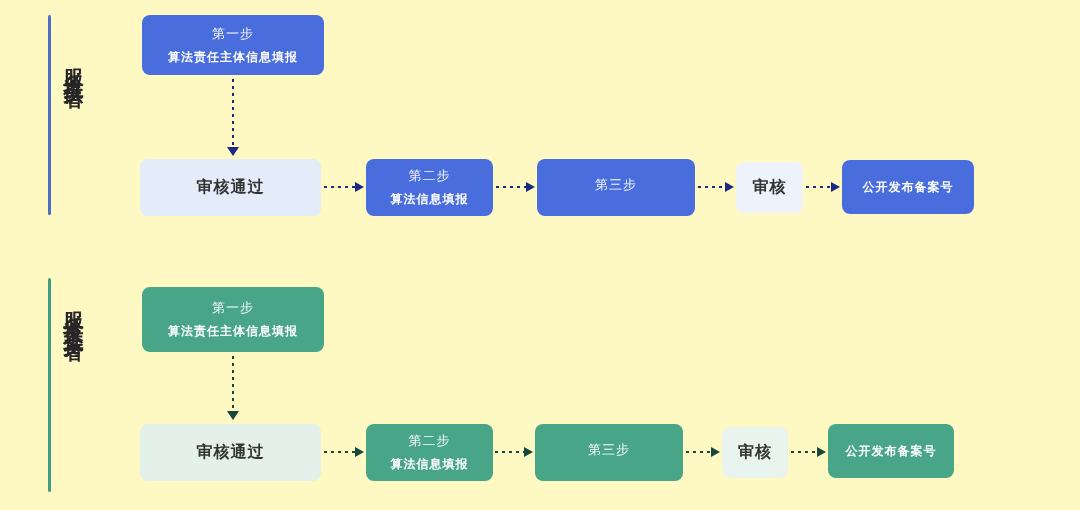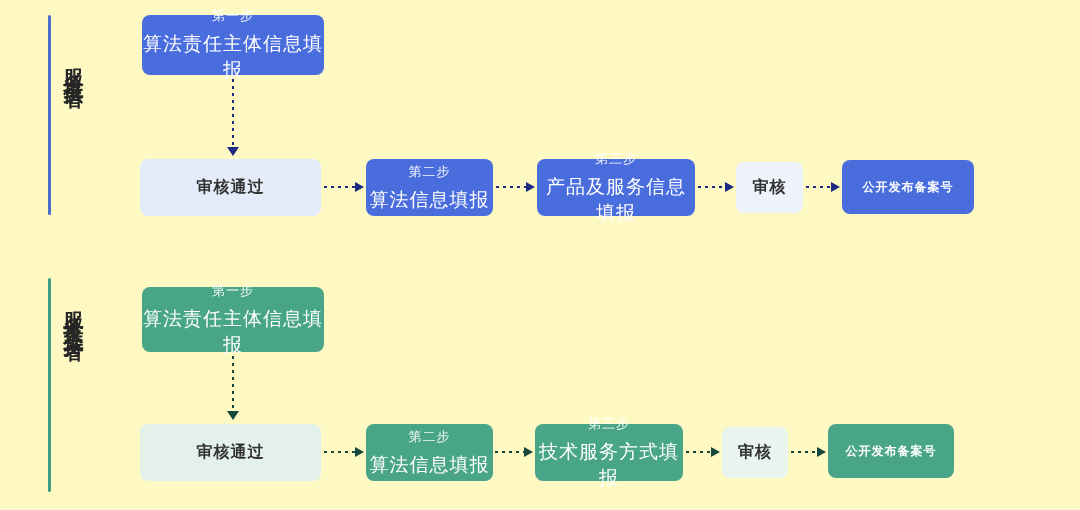--- a/index.html
+++ b/index.html
@@ -16,21 +16,21 @@
   
   .box{position:absolute;border-radius:8px;display:flex;flex-direction:column;
     align-items:center;justify-content:center;box-sizing:border-box;text-align:center;}
   .solid-blue{background:#4a6dde;color:#ffffff;}
   .light-blue{background:#e5ecf9;color:#333333;}
   .lighter-blue{background:#edf2fb;color:#333333;}
   .solid-green{background:#49a587;color:#ffffff;}
   .light-green{background:#e3f1ea;color:#333333;}
   .lighter-green{background:#e9f4ef;color:#333333;}
   .step-line1{font-size:13px;font-weight:500;opacity:.95;margin-bottom:6px;letter-spacing:1px;}
-  .step-line2{font-size:19px;font-weight:400;letter-spacing:1px;}
+  .step-line2{font-size:12px;font-weight:700;letter-spacing:1px;}
   .plain-label{font-size:16px;font-weight:700;letter-spacing:1px;}
   .final-label{font-size:12px;font-weight:700;letter-spacing:1px;}
 
   
   .arrow-h{position:absolute;display:flex;align-items:center;height:12px;}
   .arrow-h .dash{flex:1;height:2.5px;}
   .arrow-h .head{width:0;height:0;border-top:5.5px solid transparent;border-bottom:5.5px solid transparent;}
   .arrow-v{position:absolute;display:flex;flex-direction:column;align-items:center;width:14px;}
   .arrow-v .dash-v{flex:1;width:2.5px;}
   .arrow-v .head-down{width:0;height:0;border-left:6px solid transparent;border-right:6px solid transparent;}
@@ -76,21 +76,20 @@
     <div class="step-line2">算法信息填报</div>
   </div>
 
   <div class="arrow-h blue-arrow" style="left:496px;top:181px;width:39px;">
     <div class="dash"></div>
     <div class="head"></div>
   </div>
 
   <div class="box solid-blue" style="left:537px;top:159px;width:158px;height:57px;">
     <div class="step-line1">第三步</div>
-    <div class="step-line2">产品及服务信息填报</div>
   </div>
 
   <div class="arrow-h blue-arrow" style="left:698px;top:181px;width:36px;">
     <div class="dash"></div>
     <div class="head"></div>
   </div>
 
   <div class="box lighter-blue" style="left:736px;top:162px;width:67px;height:51px;">
     <div class="plain-label">审核</div>
   </div>
@@ -131,21 +130,20 @@
     <div class="step-line2">算法信息填报</div>
   </div>
 
   <div class="arrow-h green-arrow" style="left:495px;top:446px;width:38px;">
     <div class="dash"></div>
     <div class="head"></div>
   </div>
 
   <div class="box solid-green" style="left:535px;top:424px;width:148px;height:57px;">
     <div class="step-line1">第三步</div>
-    <div class="step-line2">技术服务方式填报</div>
   </div>
 
   <div class="arrow-h green-arrow" style="left:686px;top:446px;width:34px;">
     <div class="dash"></div>
     <div class="head"></div>
   </div>
 
   <div class="box lighter-green" style="left:722px;top:427px;width:66px;height:51px;">
     <div class="plain-label">审核</div>
   </div>

